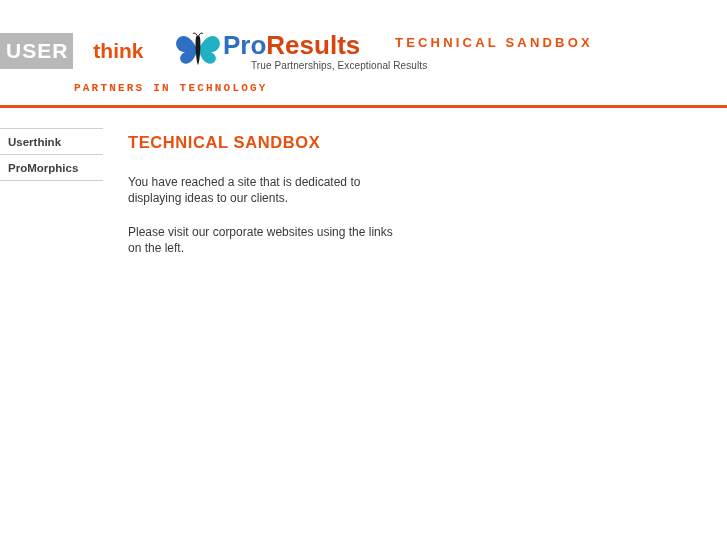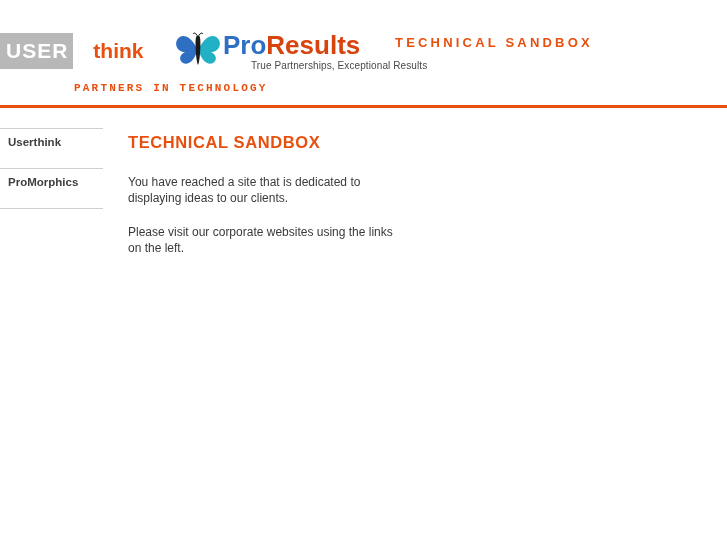--- a/index.html
+++ b/index.html
@@ -139,21 +139,21 @@
     position: absolute;
     left: 0px;
     top: 21px;
     width: 103px;
   }
   .nav-item {
     display: block;
     font-size: 11.5px;
     font-weight: bold;
     color: #3f3f3f;
-    padding: 7px 0 20px 8px;
+    padding: 7px 0 6px 8px;
     border-bottom: 1px solid #cfcfcf;
     text-decoration: none;
     background: #ffffff;
   }
   .nav-item:first-child {
     border-top: 1px solid #cfcfcf;
   }
 
   
   .main {

